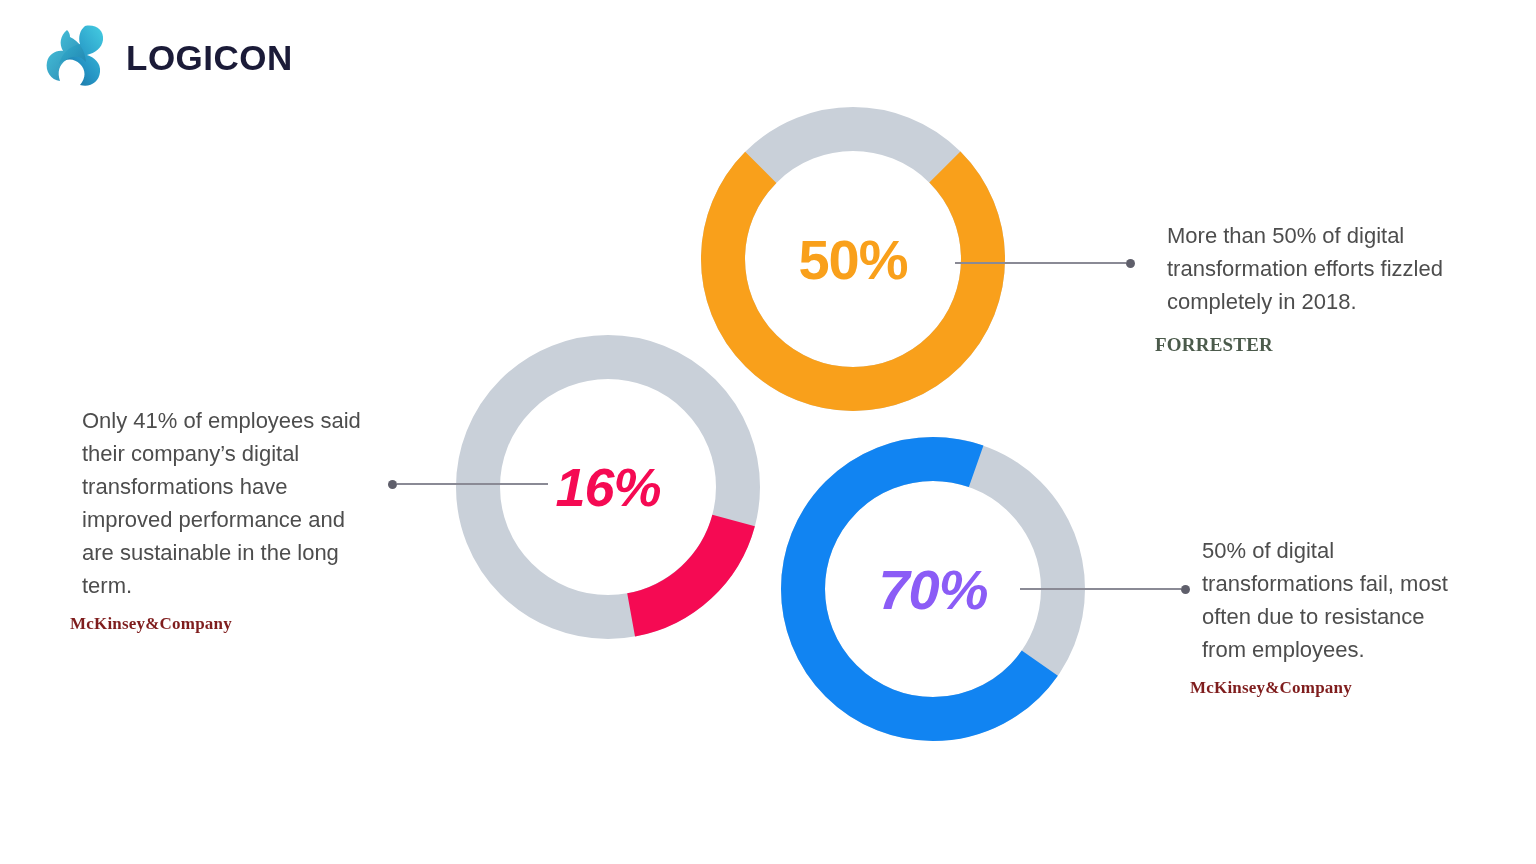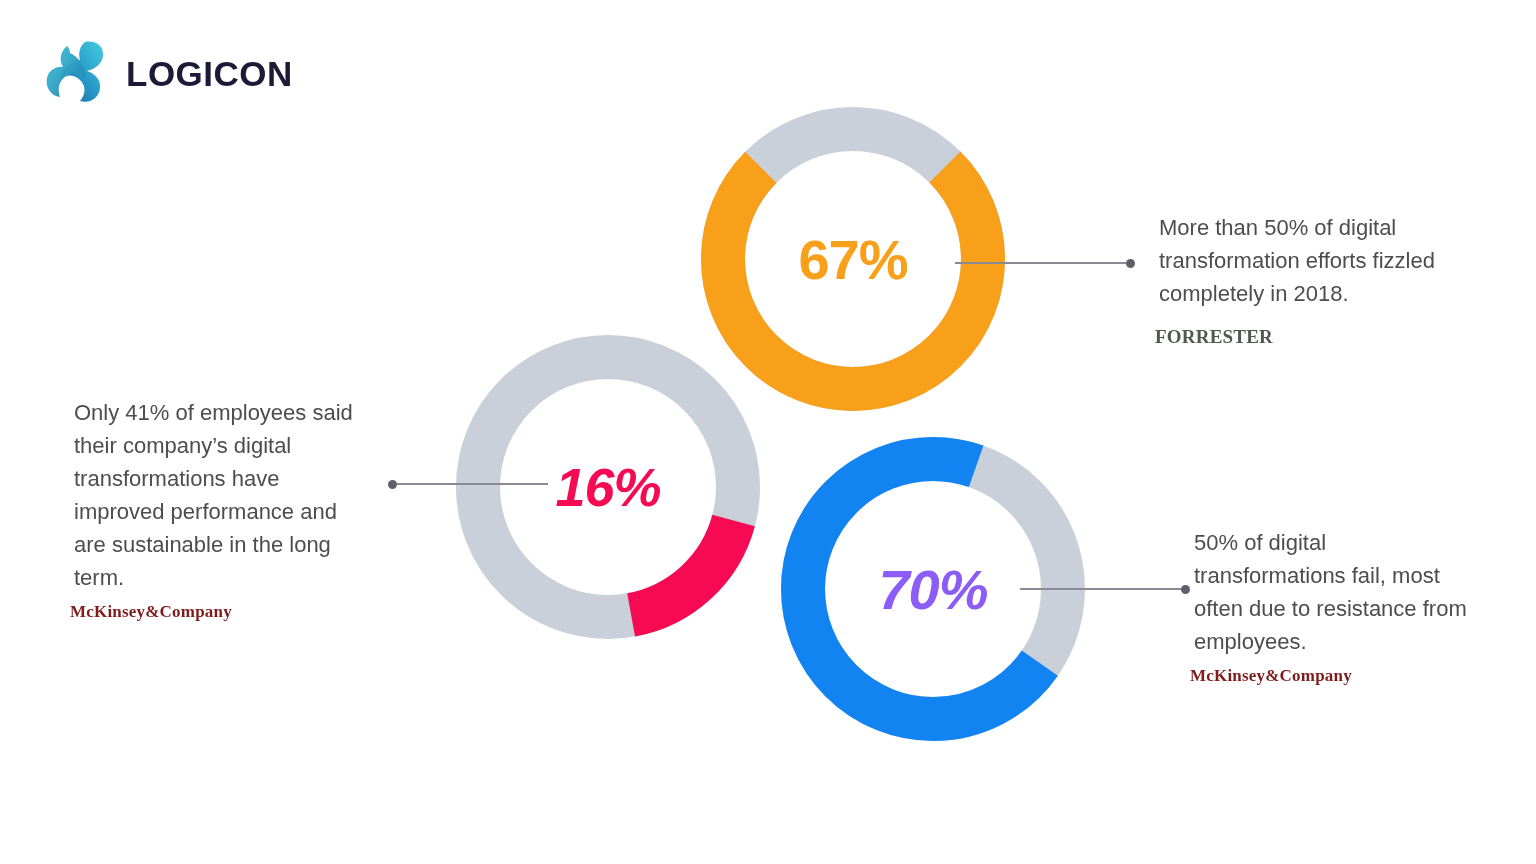--- a/index.html
+++ b/index.html
@@ -13,21 +13,21 @@
     position: relative;
     overflow: hidden;
     font-family: "Liberation Sans", sans-serif;
     -webkit-font-smoothing: antialiased;
   }
 
   
   #brand-logo {
     position: absolute;
     left: 40px;
-    top: 38px;
+    top: 22px;
     display: flex;
     align-items: center;
     gap: 14px;
     text-align: center;
   }
   #brand-logo .mark {
     width: 72px;
     height: 70px;
     display: block;
   }
@@ -91,21 +91,21 @@
   }
   #connector-50 { left: 955px; top: 258px; width: 180px; }
   #connector-16 { left: 388px; top: 479px; width: 160px; }
   #connector-70 { left: 1020px; top: 584px; width: 170px; }
 
   
   .callout {
     position: absolute;
   }
   .callout p {
-    margin: 4px;
+    margin: 12px;
     font-size: 22px;
     line-height: 33px;
     color: #4d4d4d;
     font-family: "Liberation Sans", sans-serif;
     font-weight: 400;
   }
   .callout .source {
     margin-top: 16px;
     font-family: "Liberation Serif", serif;
     font-weight: 700;
@@ -152,21 +152,21 @@
 </div>
 
 <div class="donut" id="donut-50">
   <svg viewBox="0 0 330 330" width="330" height="330" aria-hidden="true">
     <g transform="rotate(-90 165 165)">
       <circle cx="165" cy="165" r="130" fill="none" stroke="#C9D0D9" stroke-width="44"></circle>
       <circle cx="165" cy="165" r="130" fill="none" stroke="#F9A01B" stroke-width="44" stroke-dasharray="612 205" stroke-dashoffset="-102"></circle>
     </g>
     <circle cx="165" cy="165" r="106" fill="#ffffff"></circle>
   </svg>
-  <div class="pct">67%</div>
+  <div class="pct">50%</div>
 </div>
 
 <div class="donut" id="donut-16">
   <svg viewBox="0 0 330 330" width="330" height="330" aria-hidden="true">
     <g transform="rotate(-90 165 165)">
       <circle cx="165" cy="165" r="130" fill="none" stroke="#C9D0D9" stroke-width="44"></circle>
       <circle cx="165" cy="165" r="130" fill="none" stroke="#F50A53" stroke-width="44" stroke-dasharray="147 670" stroke-dashoffset="-238"></circle>
     </g>
     <circle cx="165" cy="165" r="106" fill="#ffffff"></circle>
   </svg>

